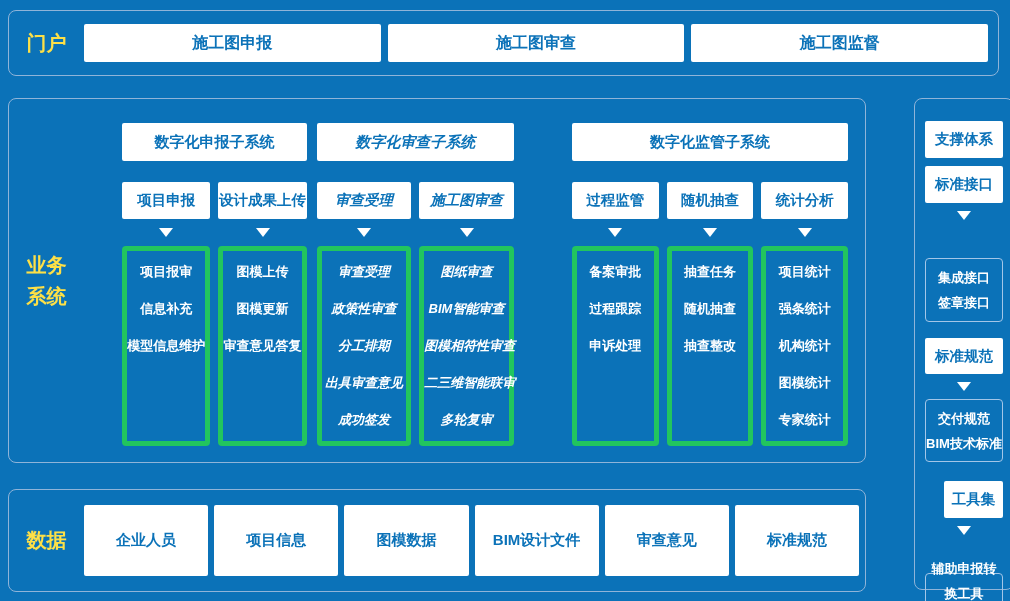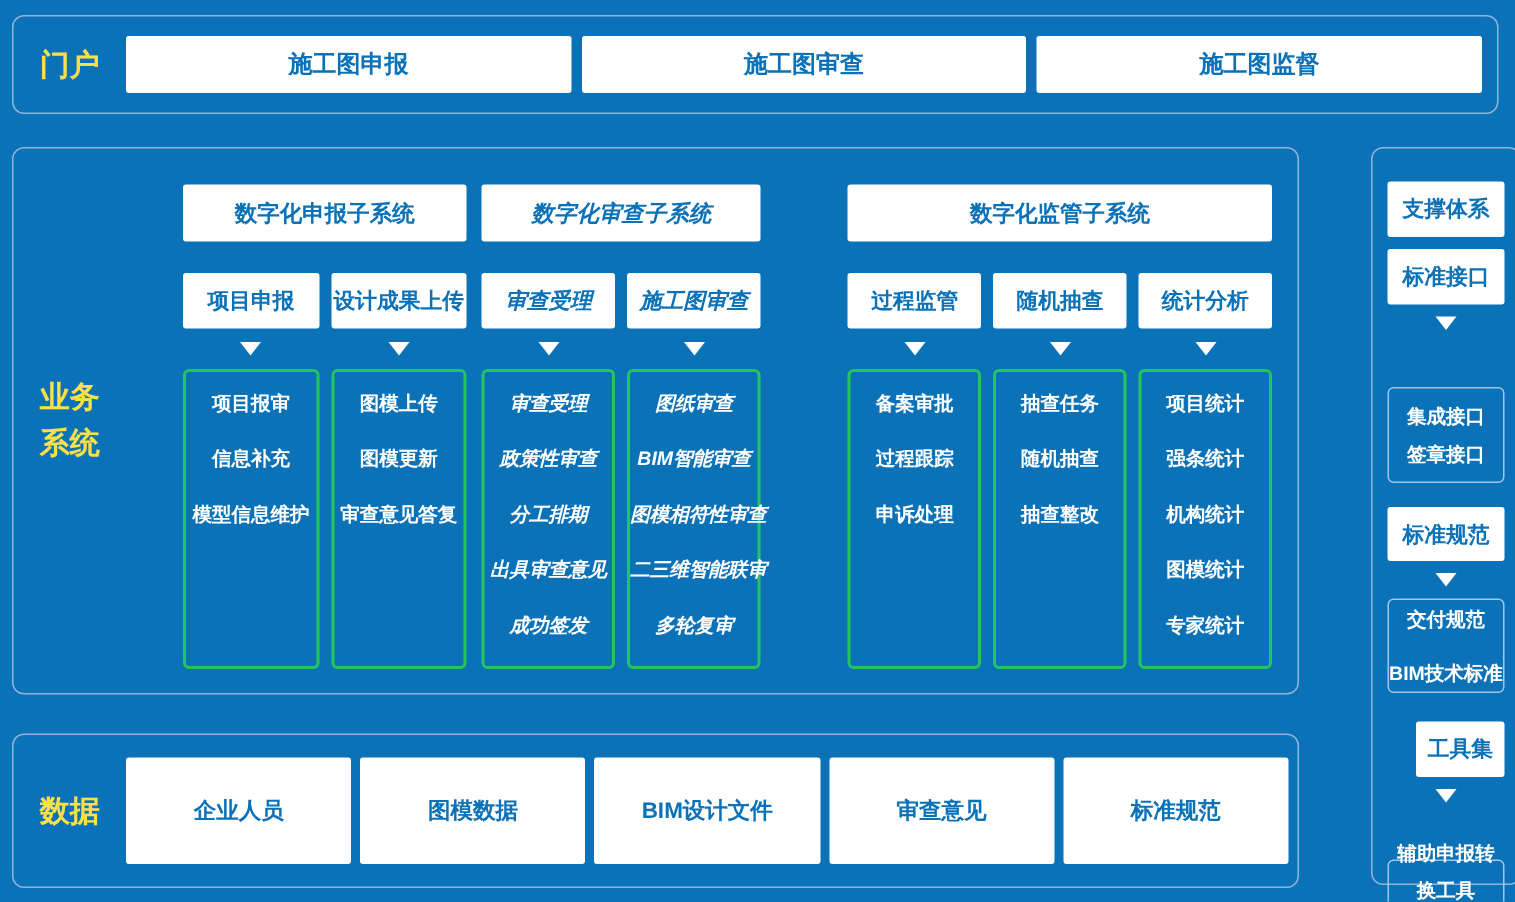--- a/index.html
+++ b/index.html
@@ -22,34 +22,34 @@
   #business .side-label{align-self:center;}
   .biz-content{flex:1;display:flex;gap:10px;margin-right:17px;}
   .group{display:flex;flex-direction:column;}
   .g1{flex:214;padding-left:38px;} .g2{flex:211;font-style:italic;} .g3{flex:320;padding-left:48px;}
   .group-title{margin-top:24px;height:38px;font-size:15px;}
   .group-cols{display:flex;gap:8px;flex:1;}
   .col{flex:1;display:flex;flex-direction:column;min-width:0;margin-top:16px;}
   .col-header{margin-top:5px;height:37px;font-size:14.5px;white-space:nowrap;}
   .tri-row{height:27px;display:flex;align-items:center;justify-content:center;}
   .tri{width:0;height:0;border-left:7px solid transparent;border-right:7px solid transparent;border-top:9px solid #ffffff;}
-  .panel{flex:1;margin-bottom:16px;border:2px solid #22c55e;border-radius:4px;padding-top:2px;}
+  .panel{flex:1;margin-bottom:16px;border:5px solid #22c55e;border-radius:4px;padding-top:2px;}
   .panel .item{height:37px;line-height:37px;text-align:center;color:#ffffff;font-weight:bold;font-size:13px;white-space:nowrap;}
   
   #support{left:914px;top:98px;width:100px;height:492px;padding:0 10px;}
   .sb-btn{height:37px;font-size:14.5px;}
   #sb-title{margin-top:22px;}
   #sb-h1{margin-top:8px;}
   .sb-tri{display:flex;justify-content:center;margin:8px 0;}
   .sb-panel{border:1px solid #a3c6e8;border-radius:4px;display:flex;flex-direction:column;
             align-items:center;justify-content:center;color:#ffffff;font-weight:bold;font-size:13px;
             line-height:25px;text-align:center;margin-top:38px;}
   #sb-p1{height:62px;}
   #sb-h2{margin-top:16px;height:36px;}
-  #sb-p2{margin-top:2px;height:61px;justify-content:space-between;}
+  #sb-p2{margin-top:2px;height:61px;}
   #sb-h3{margin-top:19px;margin-left:19px;}
   #sb-p3{height:64px;}
   
   #datasec{left:8px;top:489px;width:858px;height:103px;display:flex;align-items:center;}
   #datasec .row-cards{flex:1;display:flex;gap:6px;margin-right:6px;}
   #datasec .wbtn{flex:1;height:71px;font-size:15px;}
 </style>
 </head>
 <body>
 
@@ -201,18 +201,19 @@
   <div class="sb-panel" id="sb-p3">
     <div>辅助申报转换工具</div>
     <div>设计、自查工具</div>
   </div>
 </div>
 
 <div class="sec" id="datasec">
   <div class="side-label">数据</div>
   <div class="row-cards">
     <div class="wbtn">企业人员</div>
+    <div class="wbtn">项目信息</div>
     <div class="wbtn">图模数据</div>
     <div class="wbtn">BIM设计文件</div>
     <div class="wbtn">审查意见</div>
     <div class="wbtn">标准规范</div>
   </div>
 </div>
 
 </body></html>

